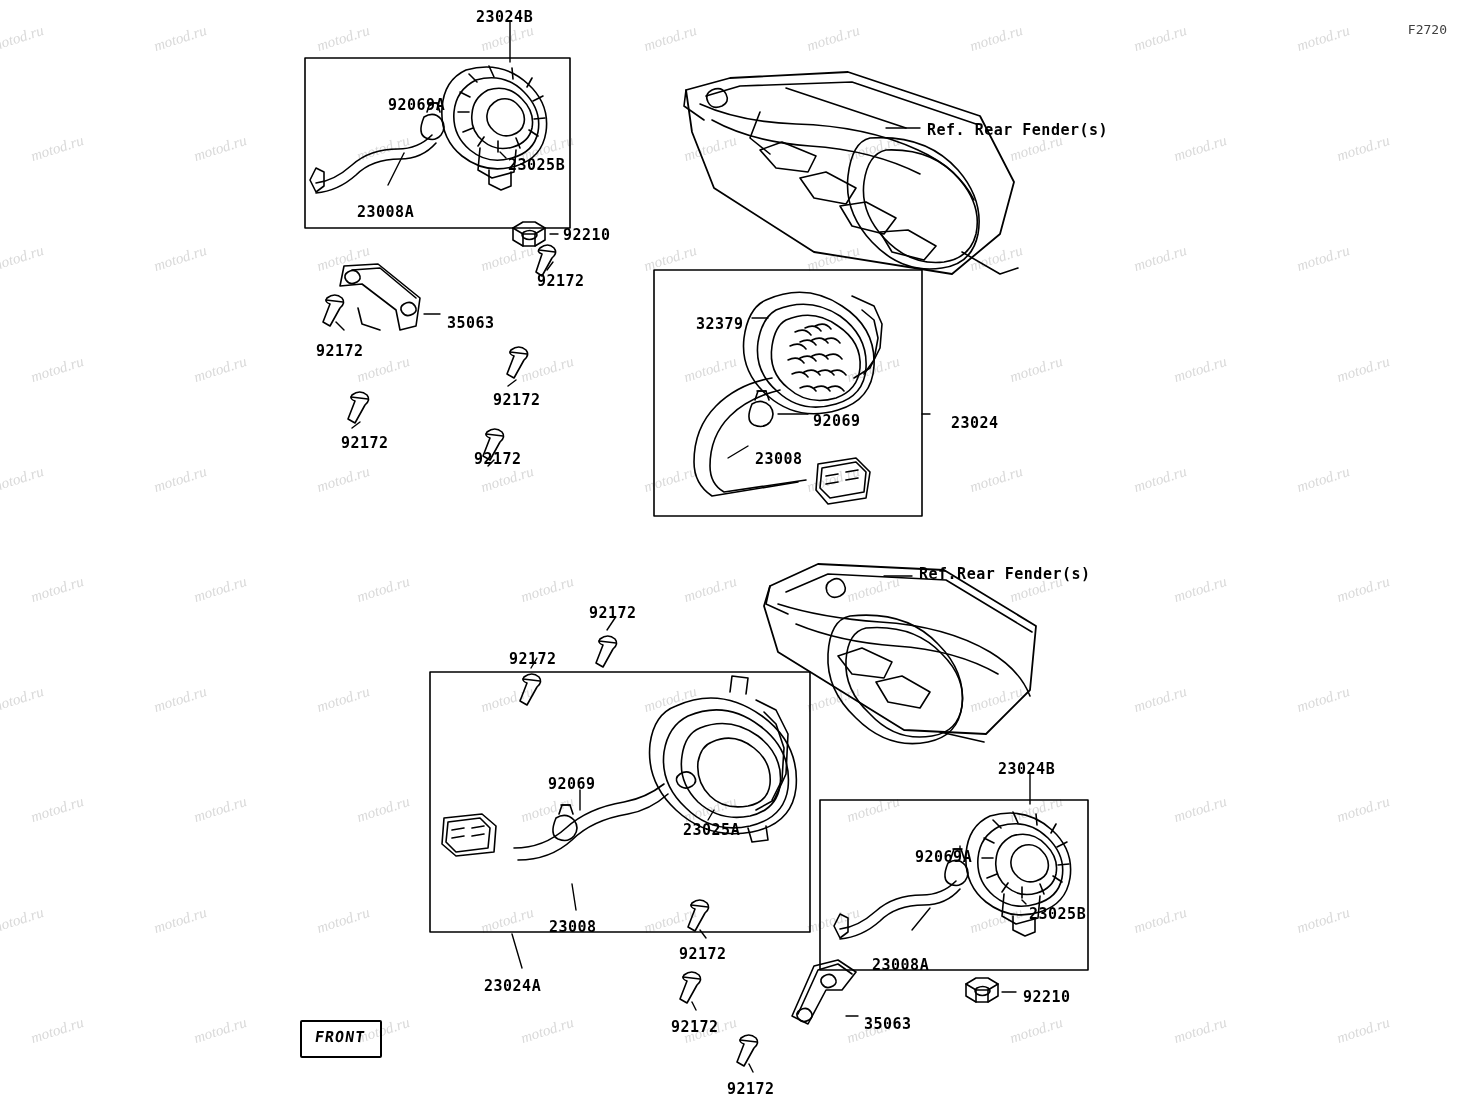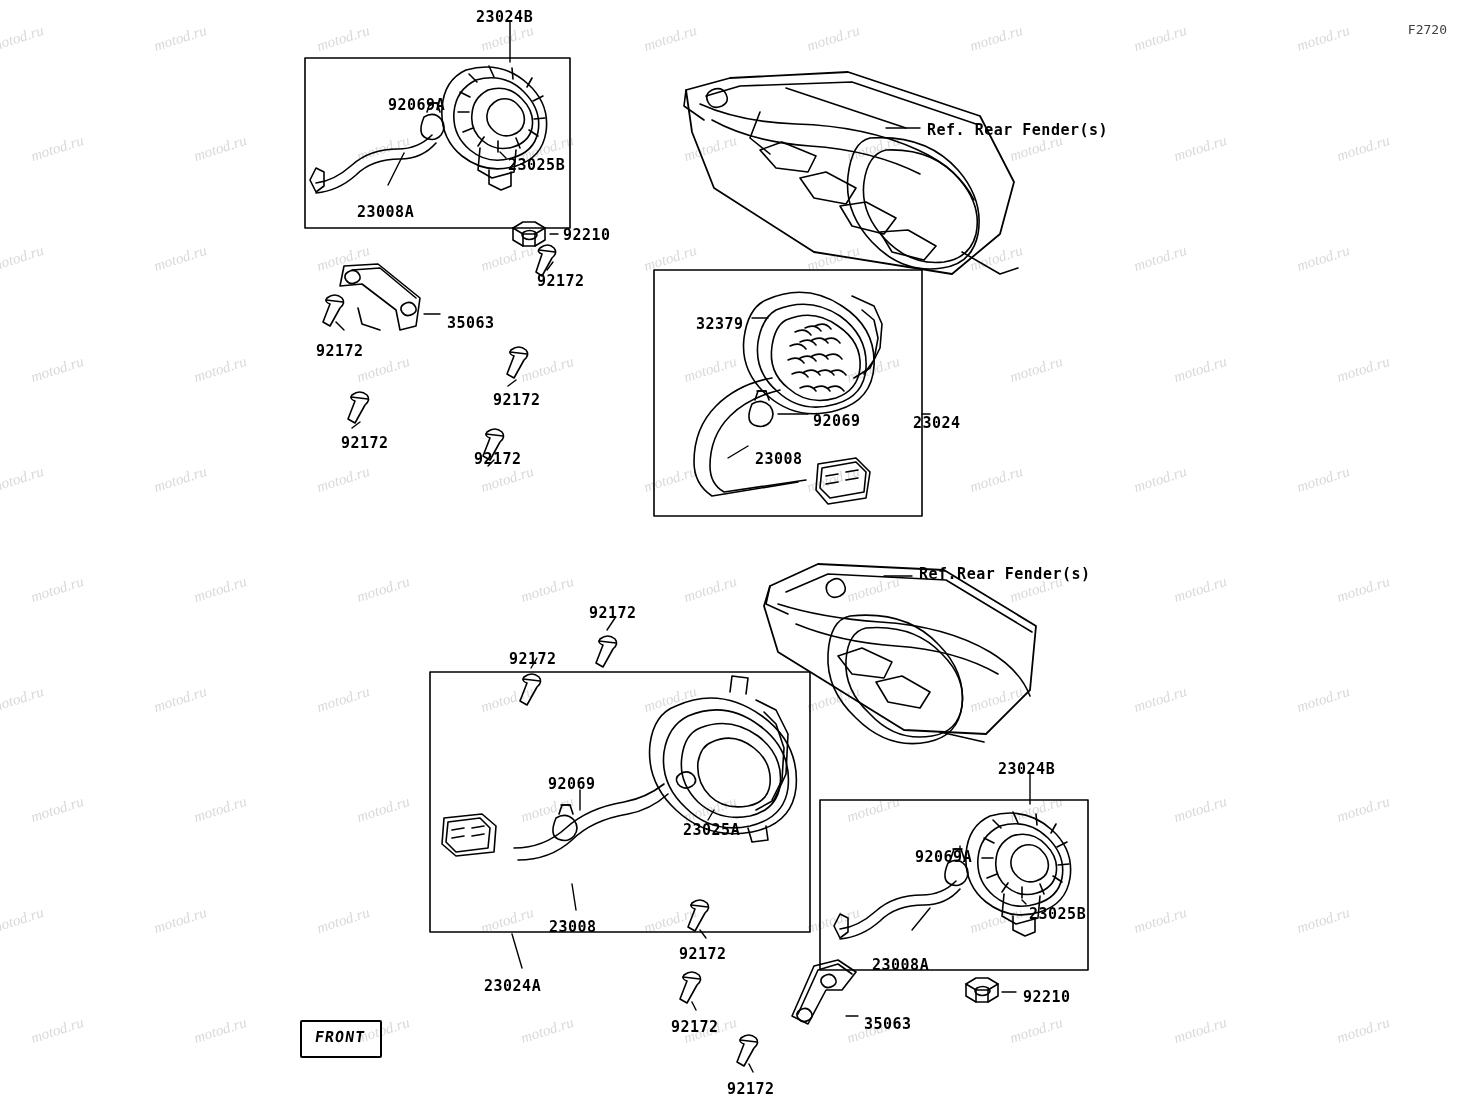--- a/index.html
+++ b/index.html
@@ -388,21 +388,21 @@
       <div class="lbl" style="left: 357px; top: 203px;">23008A</div>
       <div class="lbl" style="left: 927px; top: 121px;">Ref. Rear Fender(s)</div>
       <div class="lbl" style="left: 563px; top: 226px;">92210</div>
       <div class="lbl" style="left: 537px; top: 272px;">92172</div>
       <div class="lbl" style="left: 447px; top: 314px;">35063</div>
       <div class="lbl" style="left: 316px; top: 342px;">92172</div>
       <div class="lbl" style="left: 493px; top: 391px;">92172</div>
       <div class="lbl" style="left: 341px; top: 434px;">92172</div>
       <div class="lbl" style="left: 474px; top: 450px;">92172</div>
       <div class="lbl" style="left: 696px; top: 315px;">32379</div>
-      <div class="lbl" style="left: 913px; top: 414px;">23024</div>
+      <div class="lbl" style="left: 951px; top: 414px;">23024</div>
       <div class="lbl" style="left: 813px; top: 412px;">92069</div>
       <div class="lbl" style="left: 755px; top: 450px;">23008</div>
       <div class="lbl" style="left: 919px; top: 565px;">Ref.Rear Fender(s)</div>
       <div class="lbl" style="left: 589px; top: 604px;">92172</div>
       <div class="lbl" style="left: 509px; top: 650px;">92172</div>
       <div class="lbl" style="left: 998px; top: 760px;">23024B</div>
       <div class="lbl" style="left: 548px; top: 775px;">92069</div>
       <div class="lbl" style="left: 683px; top: 821px;">23025A</div>
       <div class="lbl" style="left: 915px; top: 848px;">92069A</div>
       <div class="lbl" style="left: 1029px; top: 905px;">23025B</div>

